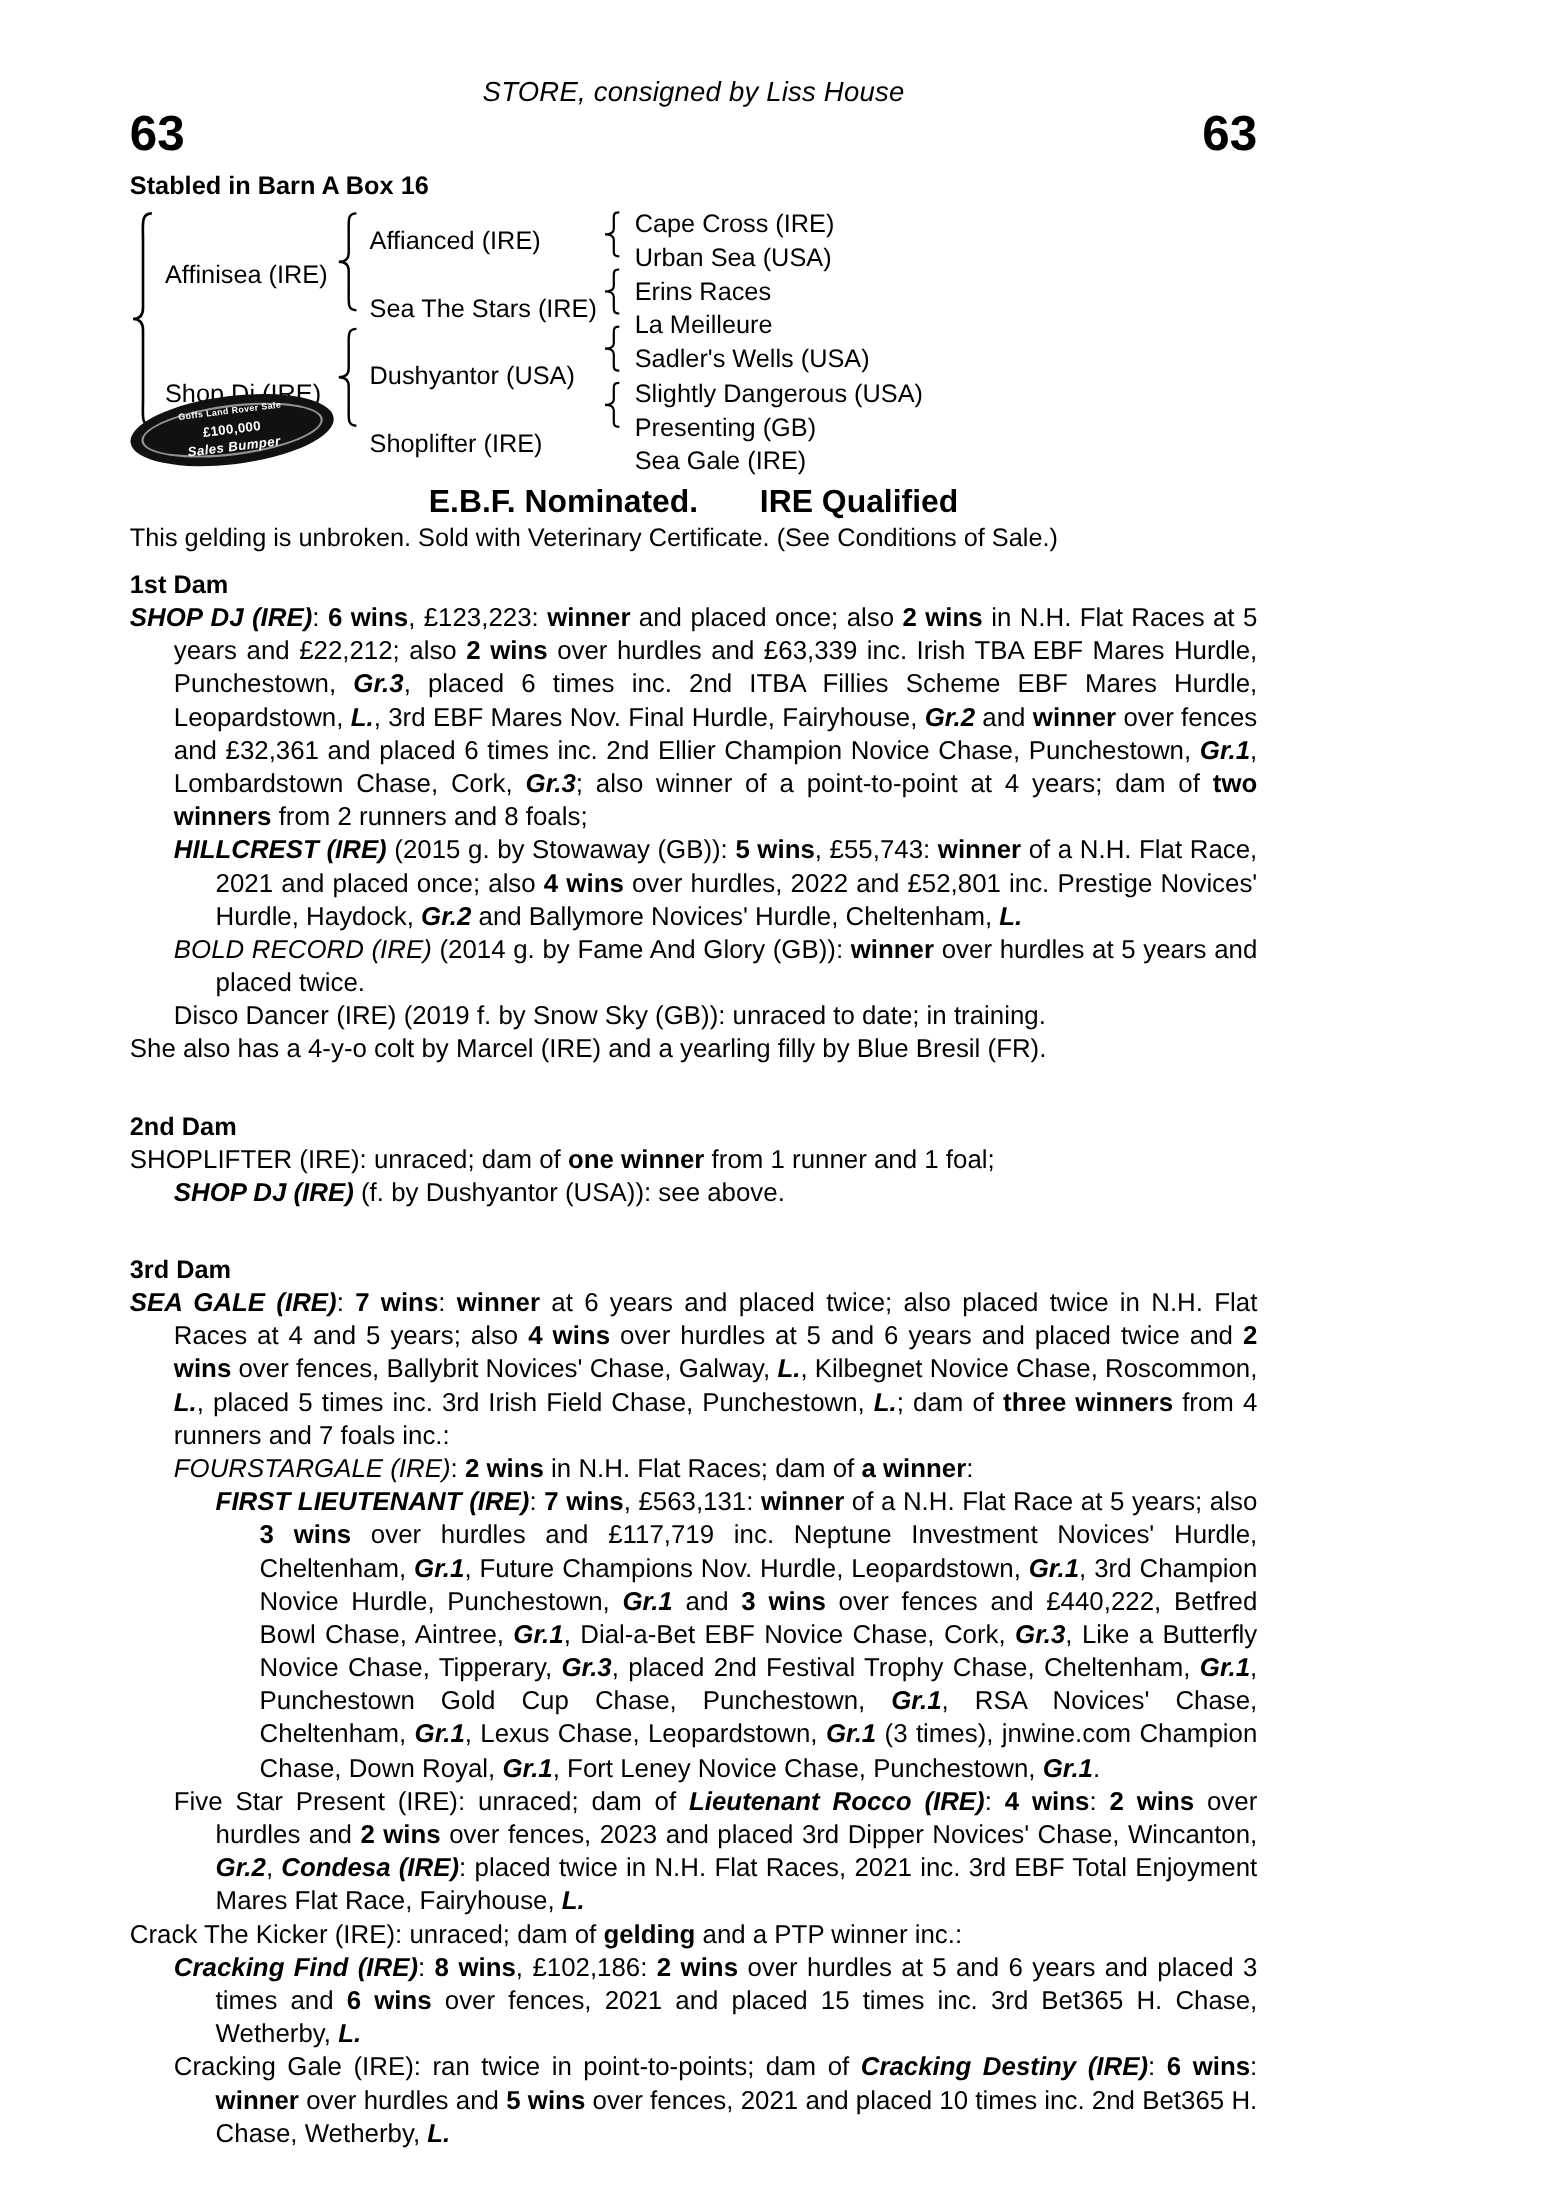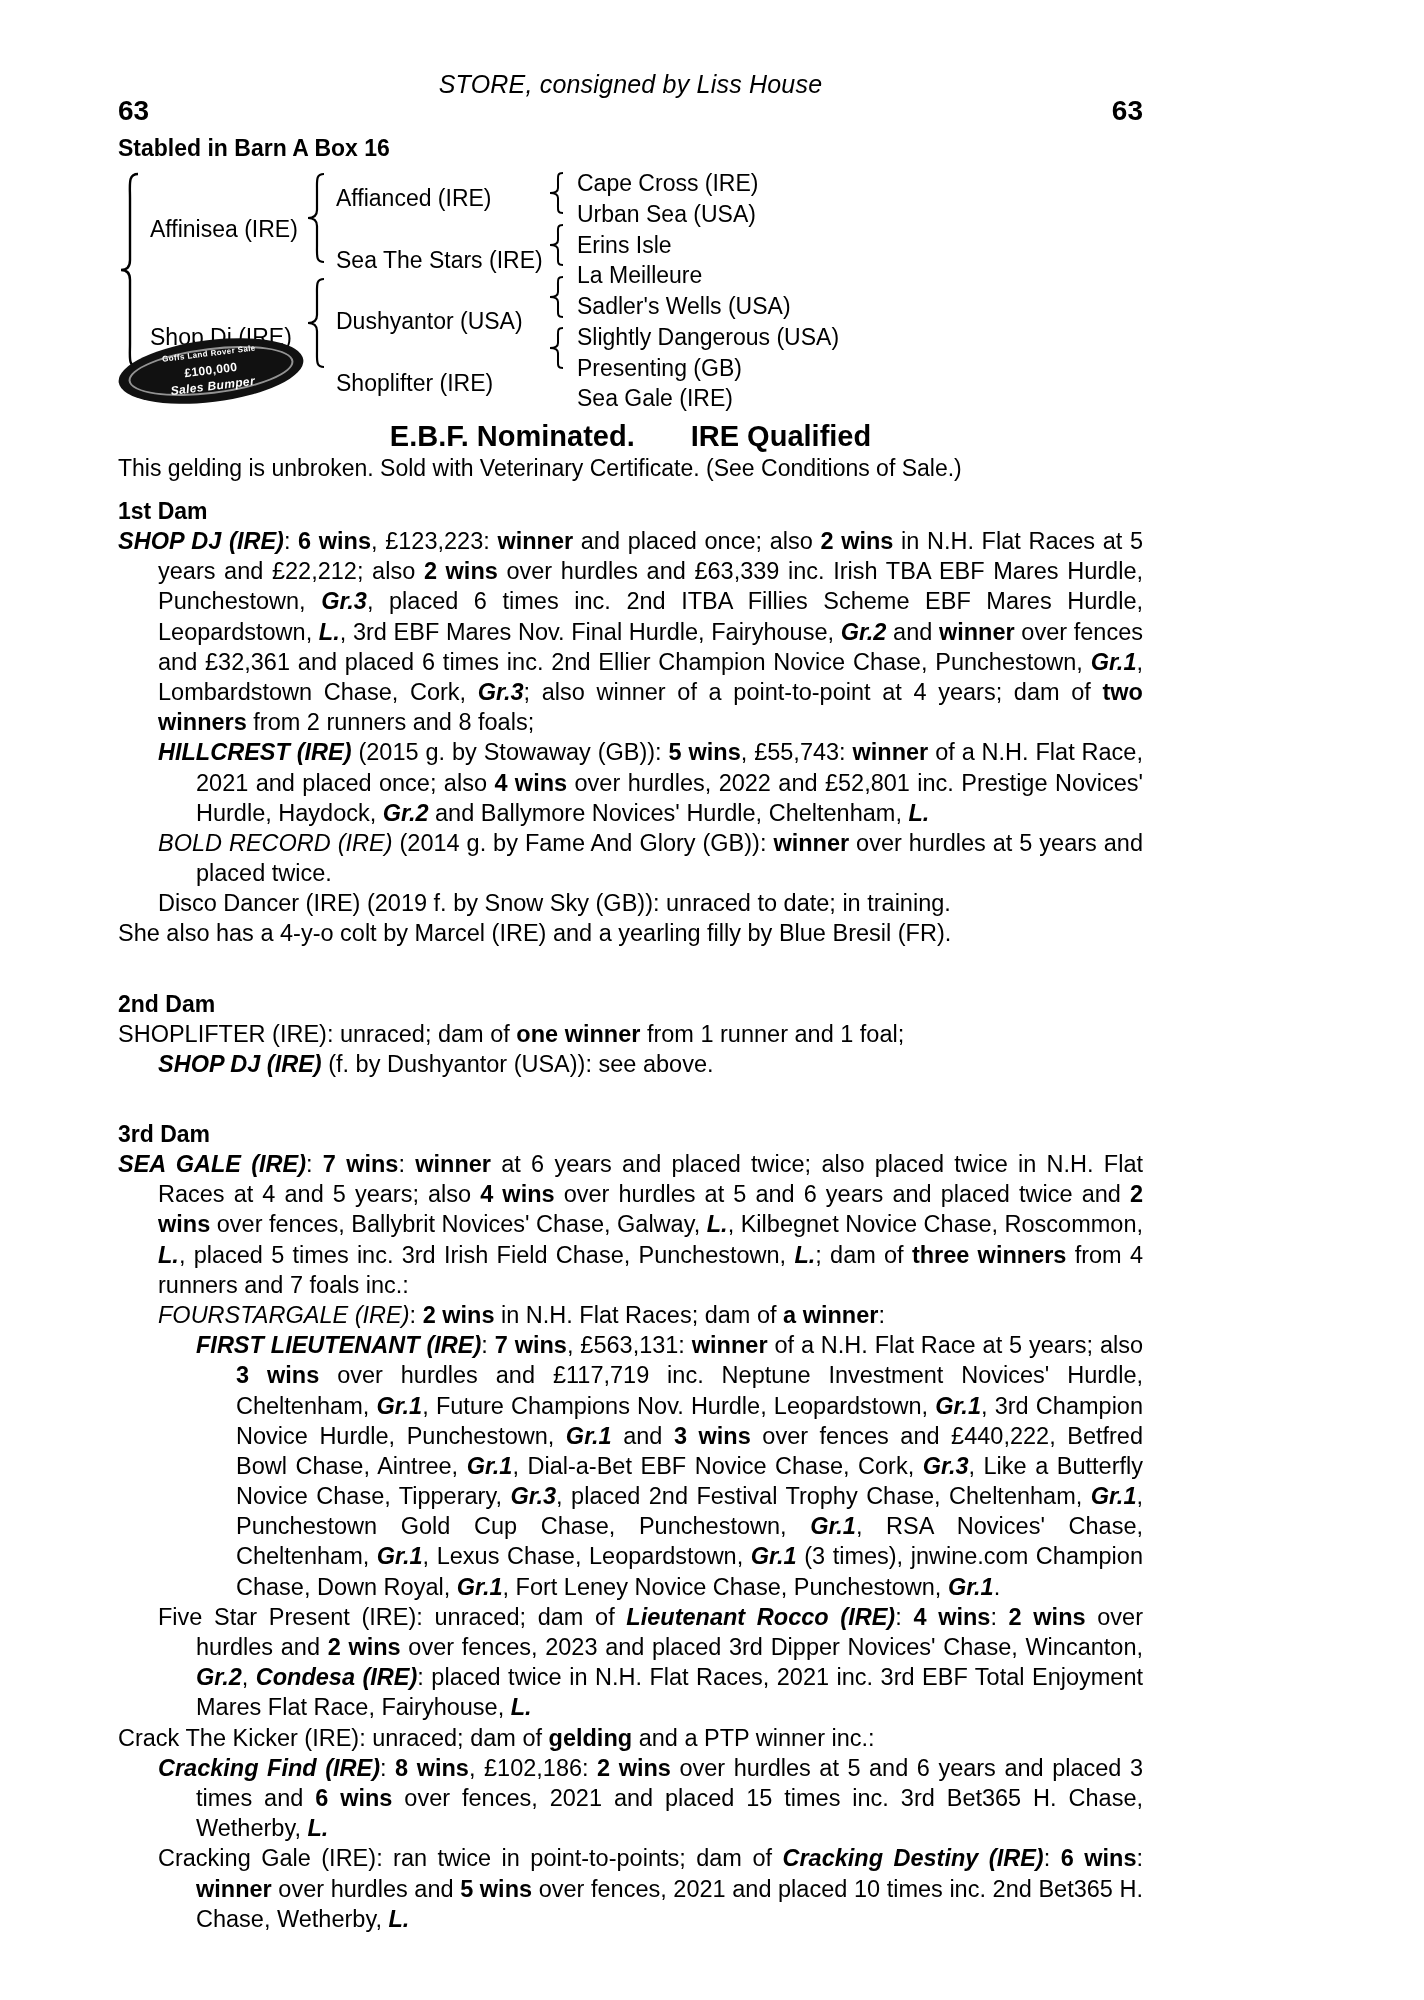--- a/index.html
+++ b/index.html
@@ -21,21 +21,21 @@
     font-style: italic;
     font-size: 25px;
     margin-bottom: 2px;
     letter-spacing: 0.2px;
   }
   .lot-row {
     display: flex;
     justify-content: space-between;
     align-items: baseline;
     font-weight: bold;
-    font-size: 28px;
+    font-size: 45px;
     margin-top: -6px;
   }
   .stabled {
     font-weight: bold;
     font-size: 23px;
     margin-top: 8px;
     margin-bottom: 6px;
   }
 
   
@@ -230,21 +230,21 @@
         <path d="M18 5 C12 5 13 8 13 14 L13 20 C13 24 9 25 5 25 C9 25 13 26 13 30 L13 36 C13 42 12 45 18 45" fill="none" stroke="#000" stroke-width="2"></path>
         <path d="M18 57 C12 57 13 60 13 66 L13 72 C13 76 9 77 5 77 C9 77 13 78 13 82 L13 88 C13 94 12 97 18 97" fill="none" stroke="#000" stroke-width="2"></path>
         <path d="M18 109 C12 109 13 112 13 118 L13 124 C13 128 9 129 5 129 C9 129 13 130 13 134 L13 140 C13 146 12 149 18 149" fill="none" stroke="#000" stroke-width="2"></path>
         <path d="M18 160 C12 160 13 163 13 169 L13 175 C13 179 9 180 5 180 C9 180 13 181 13 185 L13 191 C13 197 12 200 18 200" fill="none" stroke="#000" stroke-width="2"></path>
       </svg>
     </div>
 
     <div class="ped-col col4">
       <div class="ped-cell">Cape Cross (IRE)</div>
       <div class="ped-cell">Urban Sea (USA)</div>
-      <div class="ped-cell">Erins Isle</div>
+      <div class="ped-cell">Erins Races</div>
       <div class="ped-cell">La Meilleure</div>
       <div class="ped-cell">Sadler's Wells (USA)</div>
       <div class="ped-cell">Slightly Dangerous (USA)</div>
       <div class="ped-cell">Presenting (GB)</div>
       <div class="ped-cell">Sea Gale (IRE)</div>
     </div>
 
     <div class="stamp">
       <div class="oval">
         <div class="s-line s1">Goffs Land Rover Sale</div>

